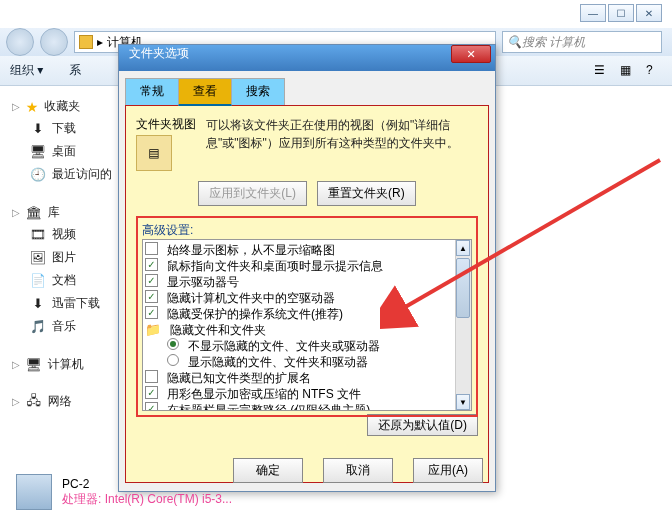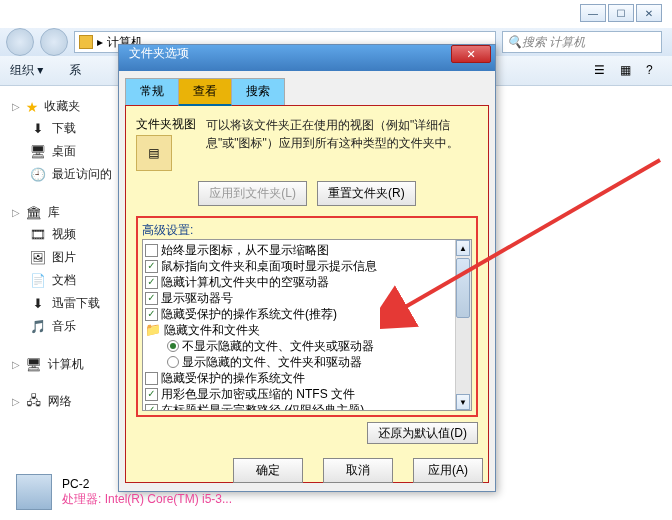--- a/index.html
+++ b/index.html
@@ -36,27 +36,27 @@
 .fv-btns{display:flex;gap:10px;justify-content:center;margin-bottom:10px}
 .btn{padding:3px 10px;border:1px solid #888;background:linear-gradient(#fdfdfd,#e5e5e5);border-radius:0;min-width:90px;text-align:center}
 .btn.disabled{color:#999}
 .adv-group{border:2px solid #e53935;padding:4px;position:relative}
 .adv-label{color:#15428b;}
 .adv-list{height:172px;border:1px solid #999;background:#fff;overflow:hidden;position:relative}
 .adv-scroll{position:absolute;right:0;top:0;bottom:0;width:16px;background:#e8e8e8;border-left:1px solid #ccc}
 .adv-thumb{position:absolute;right:1px;top:18px;width:14px;height:60px;background:linear-gradient(#d8e6f5,#b8ccdf);border:1px solid #8fa8c4;border-radius:2px}
 .adv-arrow{position:absolute;right:1px;width:14px;height:16px;background:linear-gradient(#f0f6fc,#d8e6f5);border:1px solid #8fa8c4;display:flex;align-items:center;justify-content:center;font-size:8px}
 .adv-items{padding:2px 18px 2px 2px}
-.adv-item{display:flex;align-items:center;gap:3px;line-height:16px;white-space:nowrap}
+.adv-item{display:flex;gap:9px;line-height:16px;white-space:nowrap}
 .adv-item.sub{padding-left:22px}
 .cb{width:13px;height:13px;border:1px solid #888;background:#fff;display:inline-flex;align-items:center;justify-content:center;font-size:10px;color:#2e7d32;flex-shrink:0}
 .cb.checked::after{content:"✓"}
 .rb{width:12px;height:12px;border:1px solid #888;border-radius:50%;background:#fff;display:inline-flex;align-items:center;justify-content:center;flex-shrink:0}
 .rb.sel::after{content:"";width:6px;height:6px;background:#2e7d32;border-radius:50%}
-.restore-row{text-align:right;margin-top:8px}
+.restore-row{text-align:right;}
 .dlg-footer{position:absolute;bottom:8px;right:12px;display:flex;gap:20px}
 .dlg-footer .btn{min-width:70px}
 .arrow-svg{position:absolute;top:150px;left:380px;pointer-events:none}
 .pc-row{position:absolute;bottom:10px;left:16px;display:flex;align-items:center;gap:10px}
 .pc-icon{width:36px;height:36px;background:linear-gradient(#cfe0f0,#9ab8d5);border:1px solid #7a98b5}
 .cpu-label{color:#ec4899}
 </style>
 </head>
 <body>
 
@@ -184,45 +184,45 @@
             <div class="adv-item">
               <span class="cb"></span>
               <span>始终显示图标，从不显示缩略图</span>
             </div>
             <div class="adv-item">
               <span class="cb checked"></span>
               <span>鼠标指向文件夹和桌面项时显示提示信息</span>
             </div>
             <div class="adv-item">
               <span class="cb checked"></span>
+              <span>显示驱动器号</span>
+            </div>
+            <div class="adv-item">
+              <span class="cb checked"></span>
               <span>隐藏计算机文件夹中的空驱动器</span>
-            </div>
-            <div class="adv-item">
-              <span class="cb checked"></span>
-              <span>显示驱动器号</span>
             </div>
             <div class="adv-item">
               <span class="cb checked"></span>
               <span>隐藏受保护的操作系统文件(推荐)</span>
             </div>
             <div class="adv-item">
               <span class="glyph">📁</span>
               <span>隐藏文件和文件夹</span>
             </div>
             <div class="adv-item sub">
               <span class="rb sel"></span>
               <span>不显示隐藏的文件、文件夹或驱动器</span>
             </div>
             <div class="adv-item sub">
               <span class="rb"></span>
               <span>显示隐藏的文件、文件夹和驱动器</span>
             </div>
             <div class="adv-item">
               <span class="cb"></span>
-              <span>隐藏受保护的操作系统文件</span>
+              <span>隐藏已知文件类型的扩展名</span>
             </div>
             <div class="adv-item">
               <span class="cb checked"></span>
               <span>用彩色显示加密或压缩的 NTFS 文件</span>
             </div>
             <div class="adv-item">
               <span class="cb checked"></span>
               <span>在标题栏显示完整路径 (仅限经典主题)</span>
             </div>
           </div>

